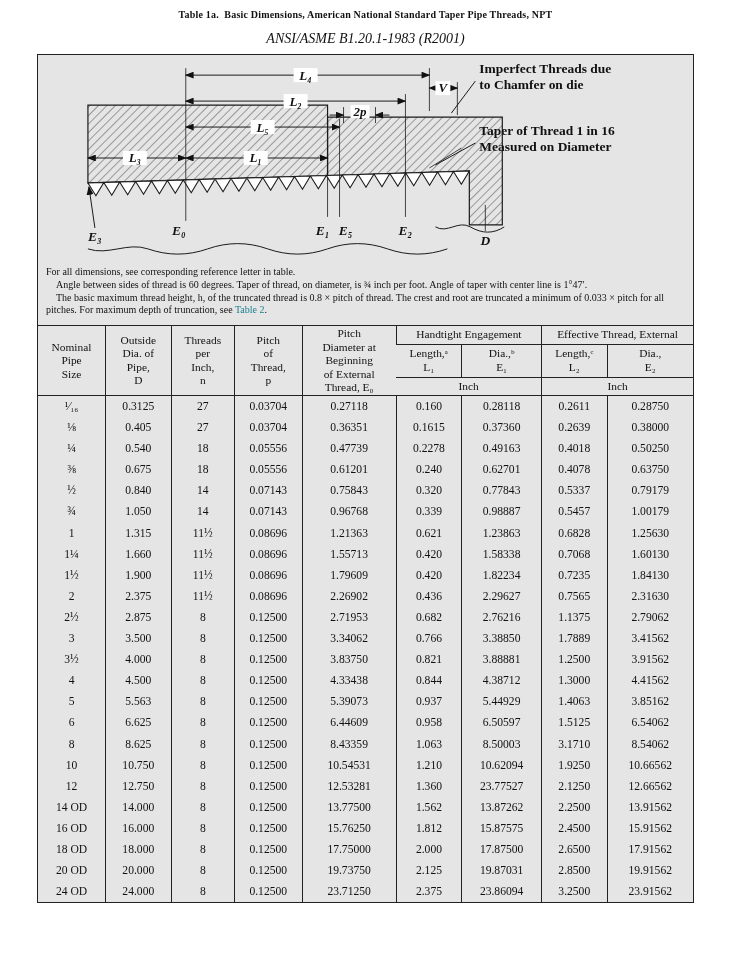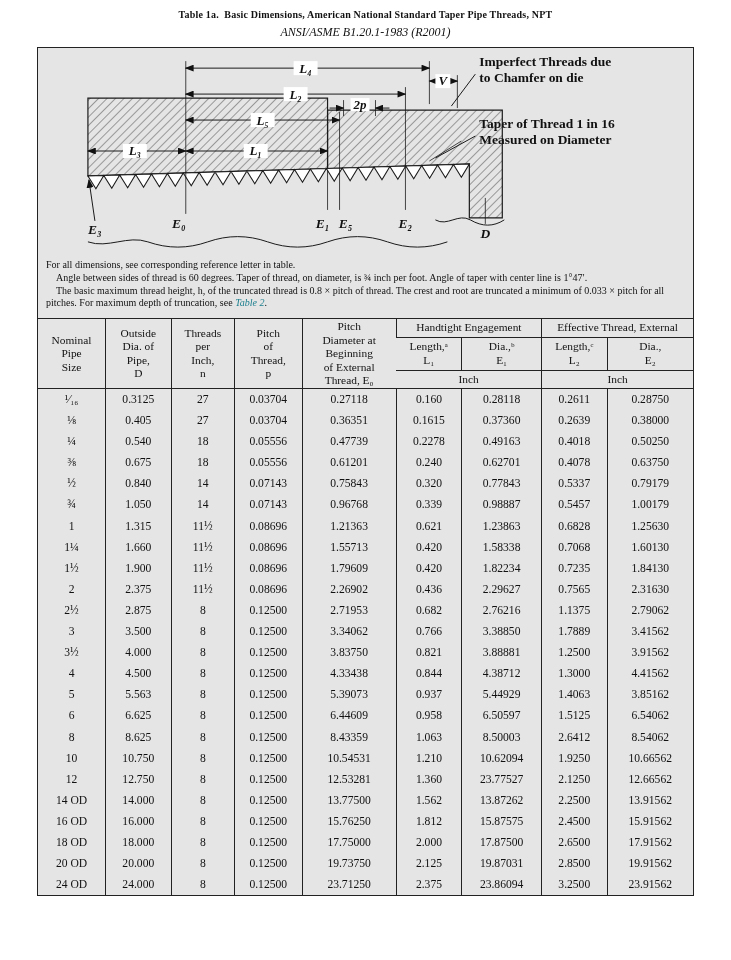--- a/index.html
+++ b/index.html
@@ -1,35 +1,35 @@
 <!DOCTYPE html>
 <html><head>
 <meta charset="utf-8">
 <style>
   *{margin:0;padding:0;box-sizing:border-box;}
   html,body{width:731px;height:960px;background:#ffffff;overflow:hidden;
     font-family:"Liberation Serif","DejaVu Serif",serif;color:#111;}
   .page{padding:9px 37px 0 37px;}
   .title-line1{text-align:center;font-weight:bold;font-size:10px;letter-spacing:.2px;}
-  .title-line2{text-align:center;font-style:italic;font-size:12px;margin-top:5px;}
+  .title-line2{text-align:center;font-style:italic;font-size:14px;margin-top:11px;}
   .content-box{border:1.6px solid #222;margin-top:7px;background:#e5e5e5;}
   svg.diagram{display:block;width:100%;height:208px;}
   svg text{font-family:"Liberation Serif","DejaVu Serif",serif;}
   text.dim{font-size:13px;font-style:italic;font-weight:bold;text-anchor:middle;fill:#111;}
   text.ref{font-size:13.5px;font-style:italic;font-weight:bold;text-anchor:middle;fill:#111;}
   text.callout{font-size:13.5px;font-weight:bold;fill:#111;}
   .hatched{stroke:#1a1a1a;stroke-width:1.2;}
   .dimline{stroke:#1a1a1a;stroke-width:1;}
   .ext{stroke:#1a1a1a;stroke-width:.8;}
   .leader{stroke:#1a1a1a;stroke-width:1;}
   .lbl-bg{fill:#ffffff;}
   .wavy{fill:none;stroke:#1a1a1a;stroke-width:1;}
   .notes{font-size:10px;line-height:1.28;padding:3px 10px 8px 8px;}
   .notes p.ind{text-indent:10px;}
-  .tbl-link{color:#1b7f8e;cursor:pointer;font-style:italic;}
+  .tbl-link{color:#1b7f8e;cursor:pointer;}
   table.dims{width:100%;border-collapse:collapse;border-top:1.4px solid #222;font-size:11.6px;}
   table.dims th{font-weight:normal;}
   table.dims th,table.dims td{border-left:1px solid #222;text-align:center;
     vertical-align:middle;padding:1px 2px;}
   table.dims th:first-child,table.dims td:first-child{border-left:none;}
   table.dims thead th{border-bottom:1px solid #222;font-size:11.4px;line-height:1.18;}
   table.dims tbody td{height:21.1px;border-top:none;border-bottom:none;font-size:11.6px;}
   .pre{white-space:pre-line;}
 </style>
 </head>
@@ -351,21 +351,21 @@
             <td>6.54062</td>
           </tr>
           <tr>
             <td>8</td>
             <td>8.625</td>
             <td>8</td>
             <td>0.12500</td>
             <td>8.43359</td>
             <td>1.063</td>
             <td>8.50003</td>
-            <td>2.6412</td>
+            <td>3.1710</td>
             <td>8.54062</td>
           </tr>
           <tr>
             <td>10</td>
             <td>10.750</td>
             <td>8</td>
             <td>0.12500</td>
             <td>10.54531</td>
             <td>1.210</td>
             <td>10.62094</td>

